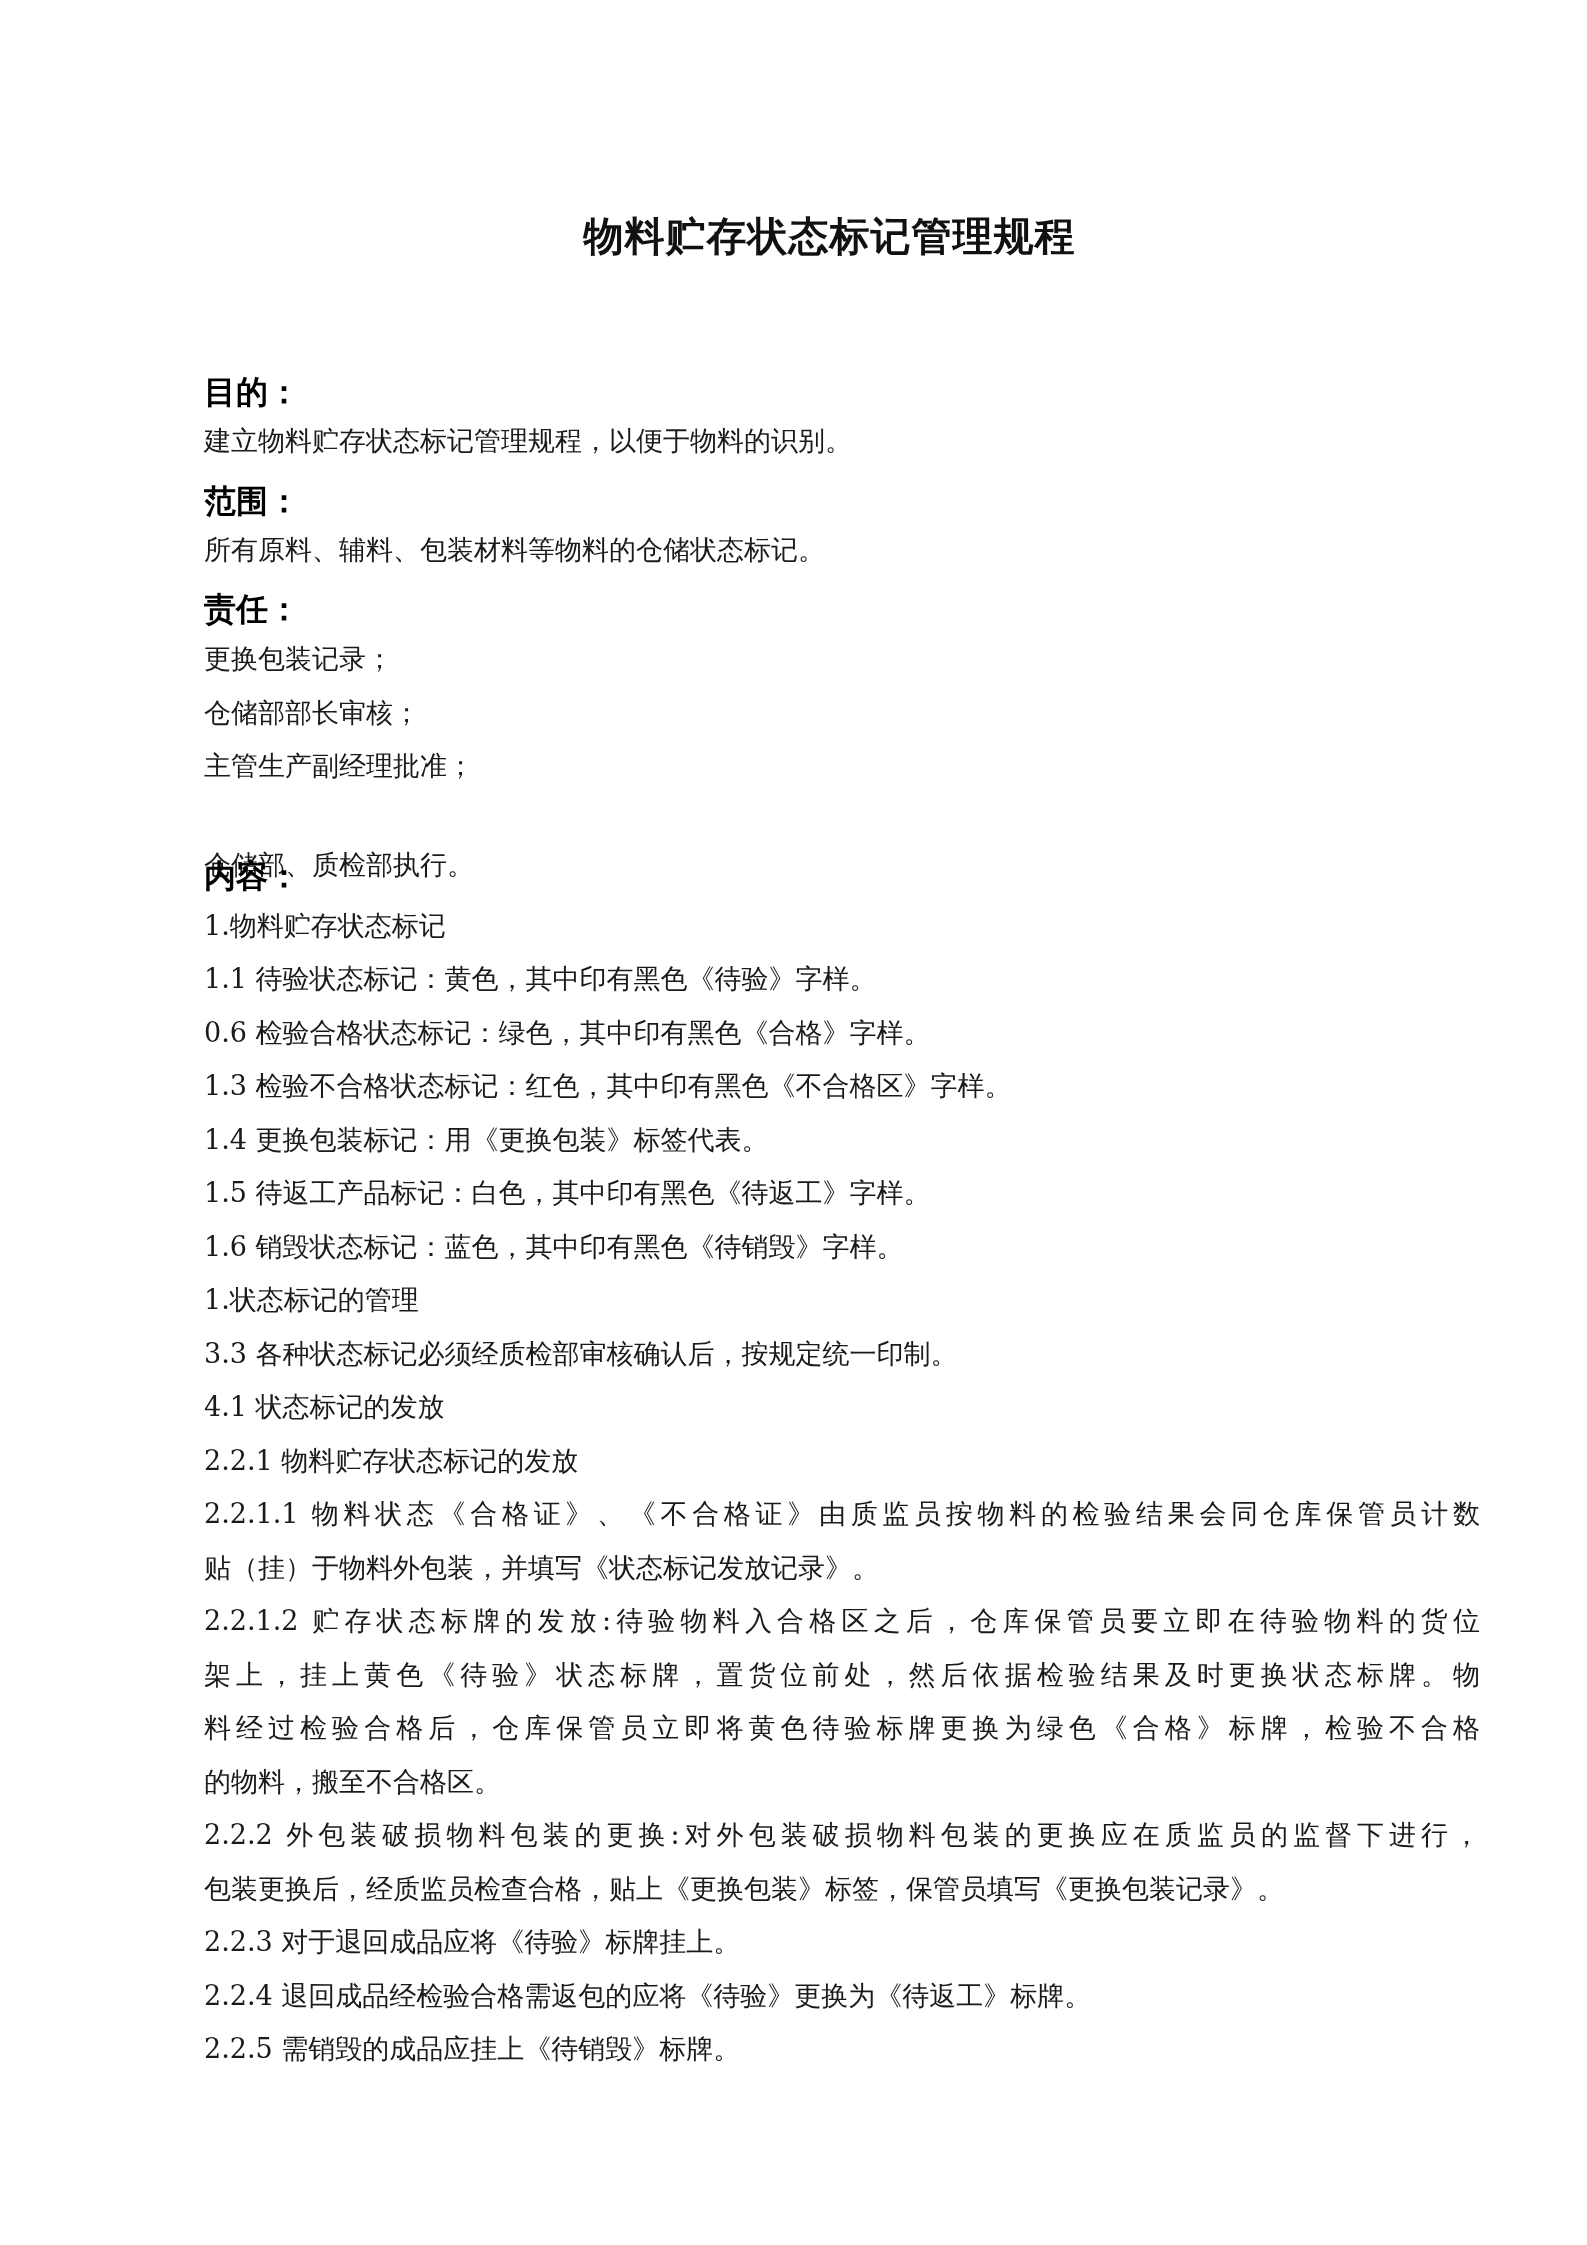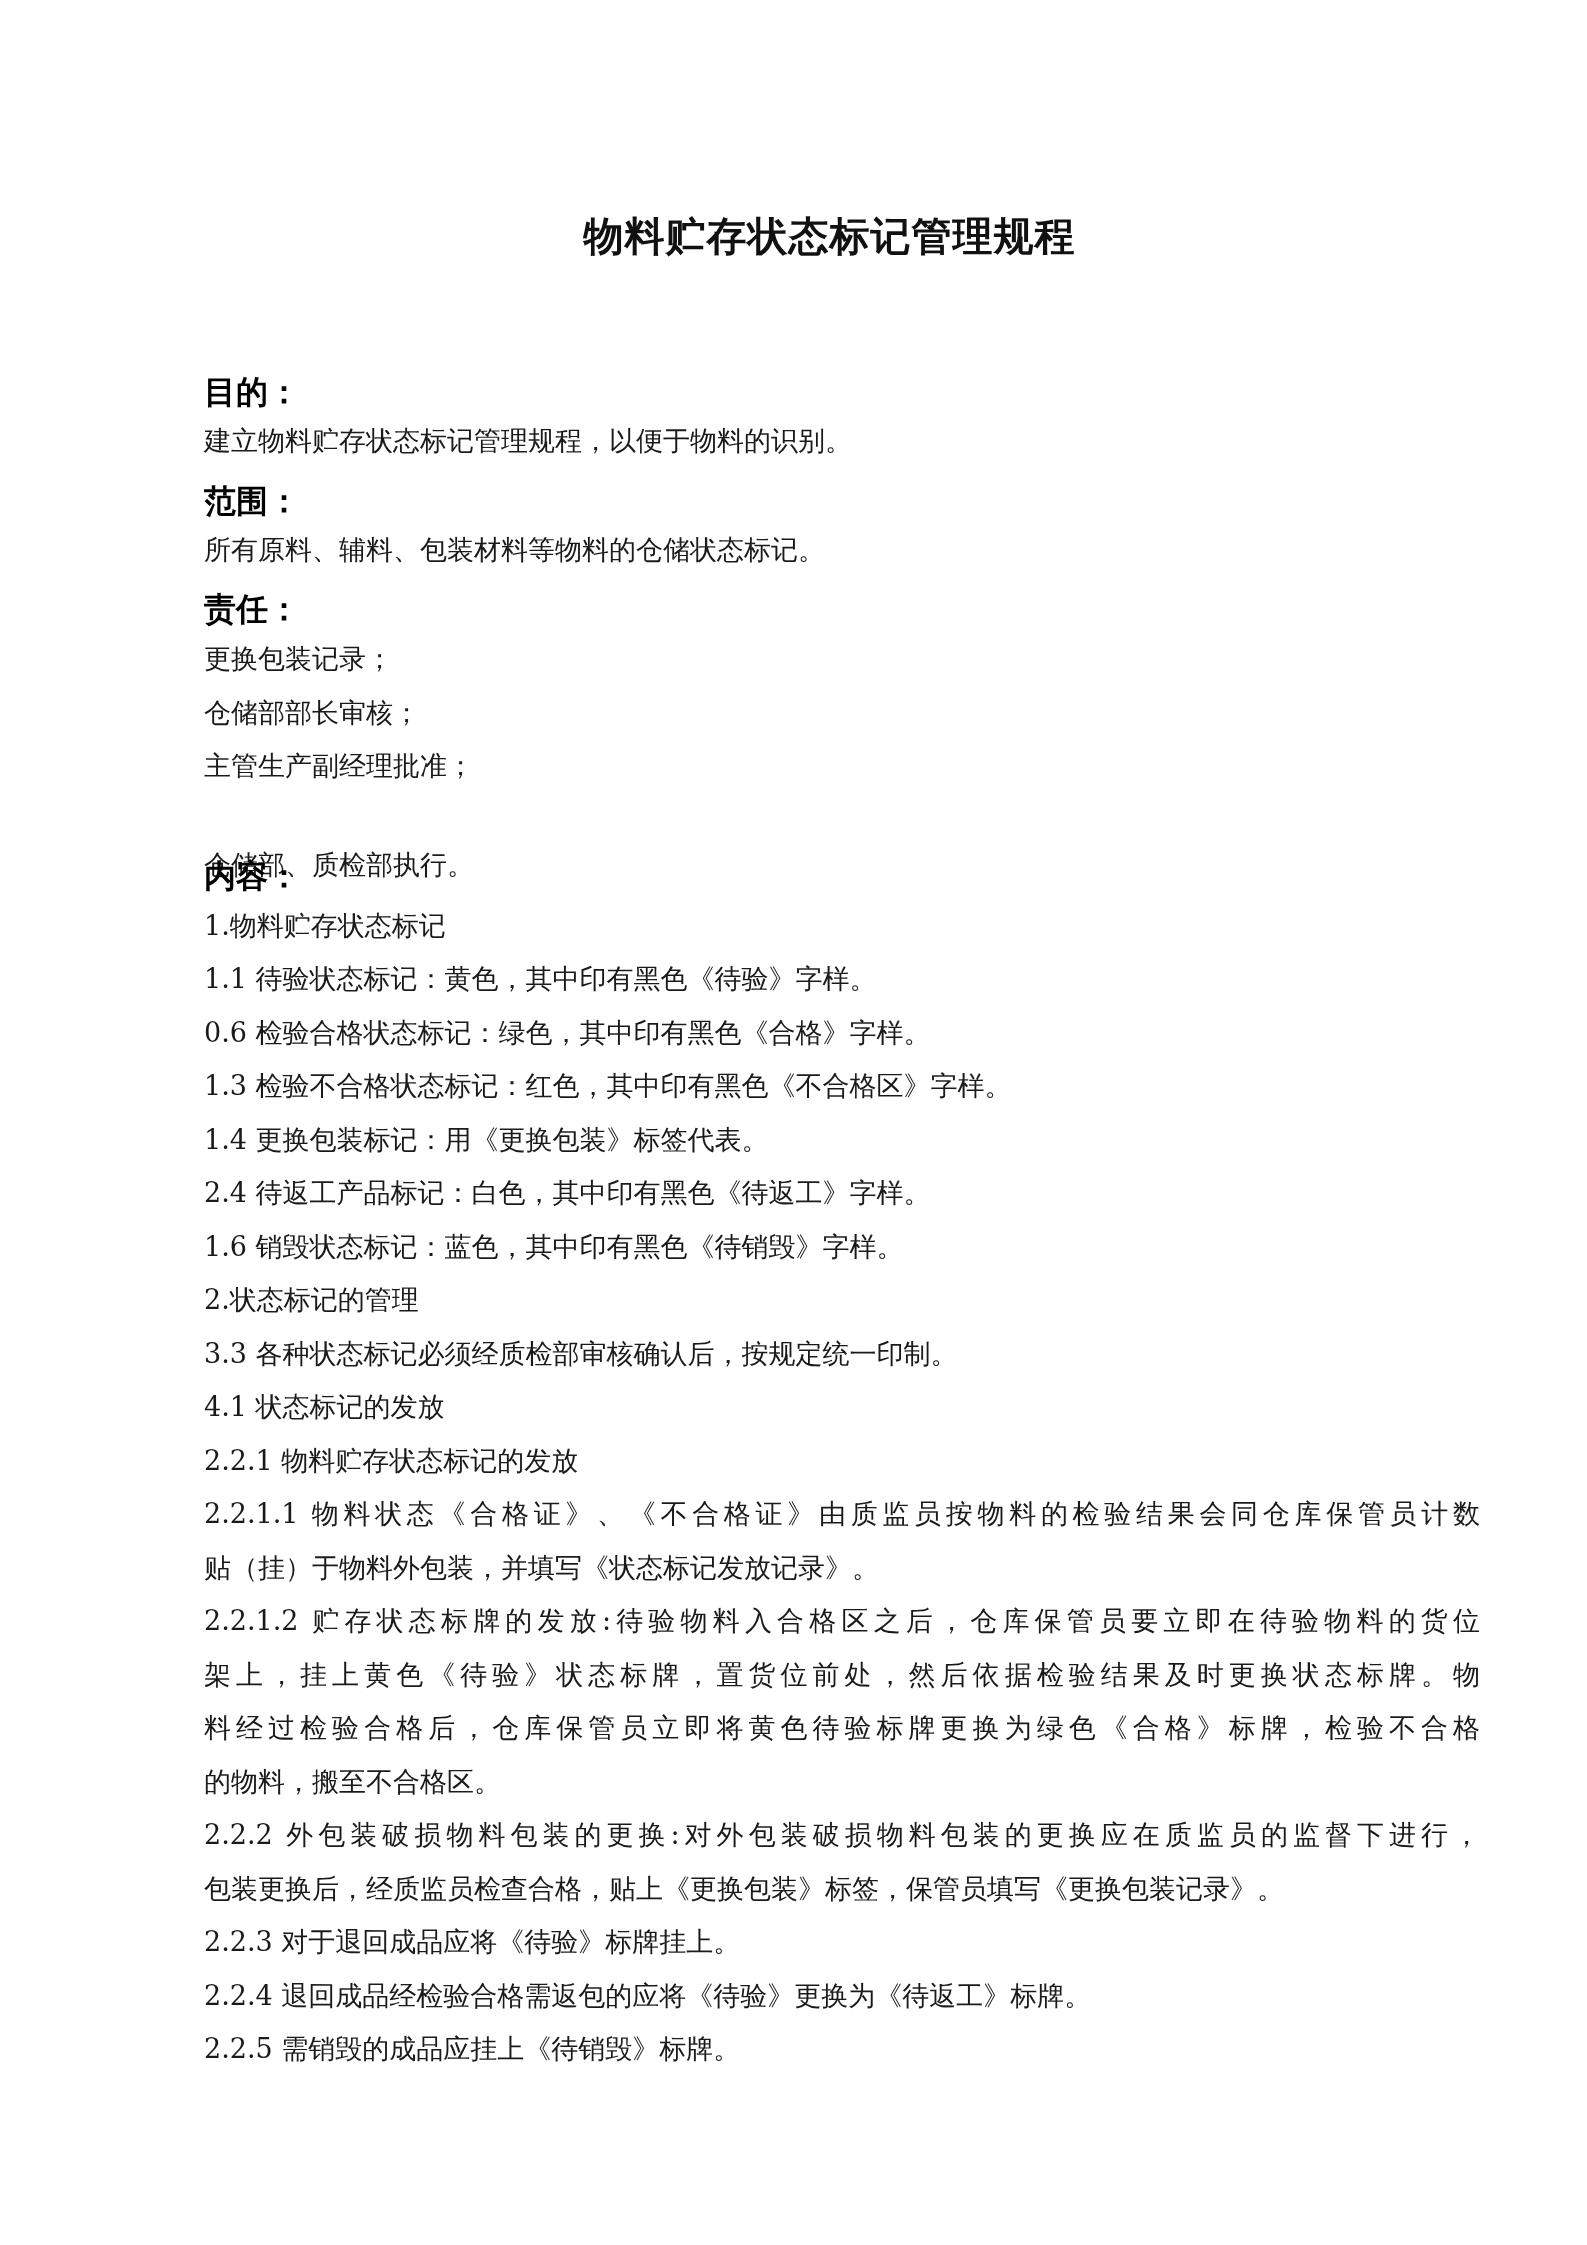--- a/index.html
+++ b/index.html
@@ -82,23 +82,23 @@
     <div class="line" style="top:693px">仓储部部长审核；</div>
     <div class="line" style="top:746px">主管生产副经理批准；</div>
     <div class="line" style="top:845px">仓储部、质检部执行。</div>
 
     <div class="line heading" style="top:854px">内容：</div>
     <div class="line" style="top:906px">1.物料贮存状态标记</div>
     <div class="line" style="top:959px">1.1 待验状态标记：黄色，其中印有黑色《待验》字样。</div>
     <div class="line" style="top:1013px">0.6 检验合格状态标记：绿色，其中印有黑色《合格》字样。</div>
     <div class="line" style="top:1066px">1.3 检验不合格状态标记：红色，其中印有黑色《不合格区》字样。</div>
     <div class="line" style="top:1120px">1.4 更换包装标记：用《更换包装》标签代表。</div>
-    <div class="line" style="top:1173px">2.4 待返工产品标记：白色，其中印有黑色《待返工》字样。</div>
+    <div class="line" style="top:1173px">1.5 待返工产品标记：白色，其中印有黑色《待返工》字样。</div>
     <div class="line" style="top:1227px">1.6 销毁状态标记：蓝色，其中印有黑色《待销毁》字样。</div>
-    <div class="line" style="top:1280px">2.状态标记的管理</div>
+    <div class="line" style="top:1280px">1.状态标记的管理</div>
     <div class="line" style="top:1334px">3.3 各种状态标记必须经质检部审核确认后，按规定统一印制。</div>
     <div class="line" style="top:1387px">4.1 状态标记的发放</div>
     <div class="line" style="top:1441px">2.2.1 物料贮存状态标记的发放</div>
     <div class="line justify" style="top:1494px">2.2.1.1 物料状态《合格证》、《不合格证》由质监员按物料的检验结果会同仓库保管员计数</div>
     <div class="line" style="top:1548px">贴（挂）于物料外包装，并填写《状态标记发放记录》。</div>
     <div class="line justify" style="top:1601px">2.2.1.2 贮存状态标牌的发放:待验物料入合格区之后，仓库保管员要立即在待验物料的货位</div>
     <div class="line justify" style="top:1655px">架上，挂上黄色《待验》状态标牌，置货位前处，然后依据检验结果及时更换状态标牌。物</div>
     <div class="line justify" style="top:1708px">料经过检验合格后，仓库保管员立即将黄色待验标牌更换为绿色《合格》标牌，检验不合格</div>
     <div class="line" style="top:1762px">的物料，搬至不合格区。</div>
     <div class="line justify" style="top:1815px">2.2.2 外包装破损物料包装的更换:对外包装破损物料包装的更换应在质监员的监督下进行，</div>

